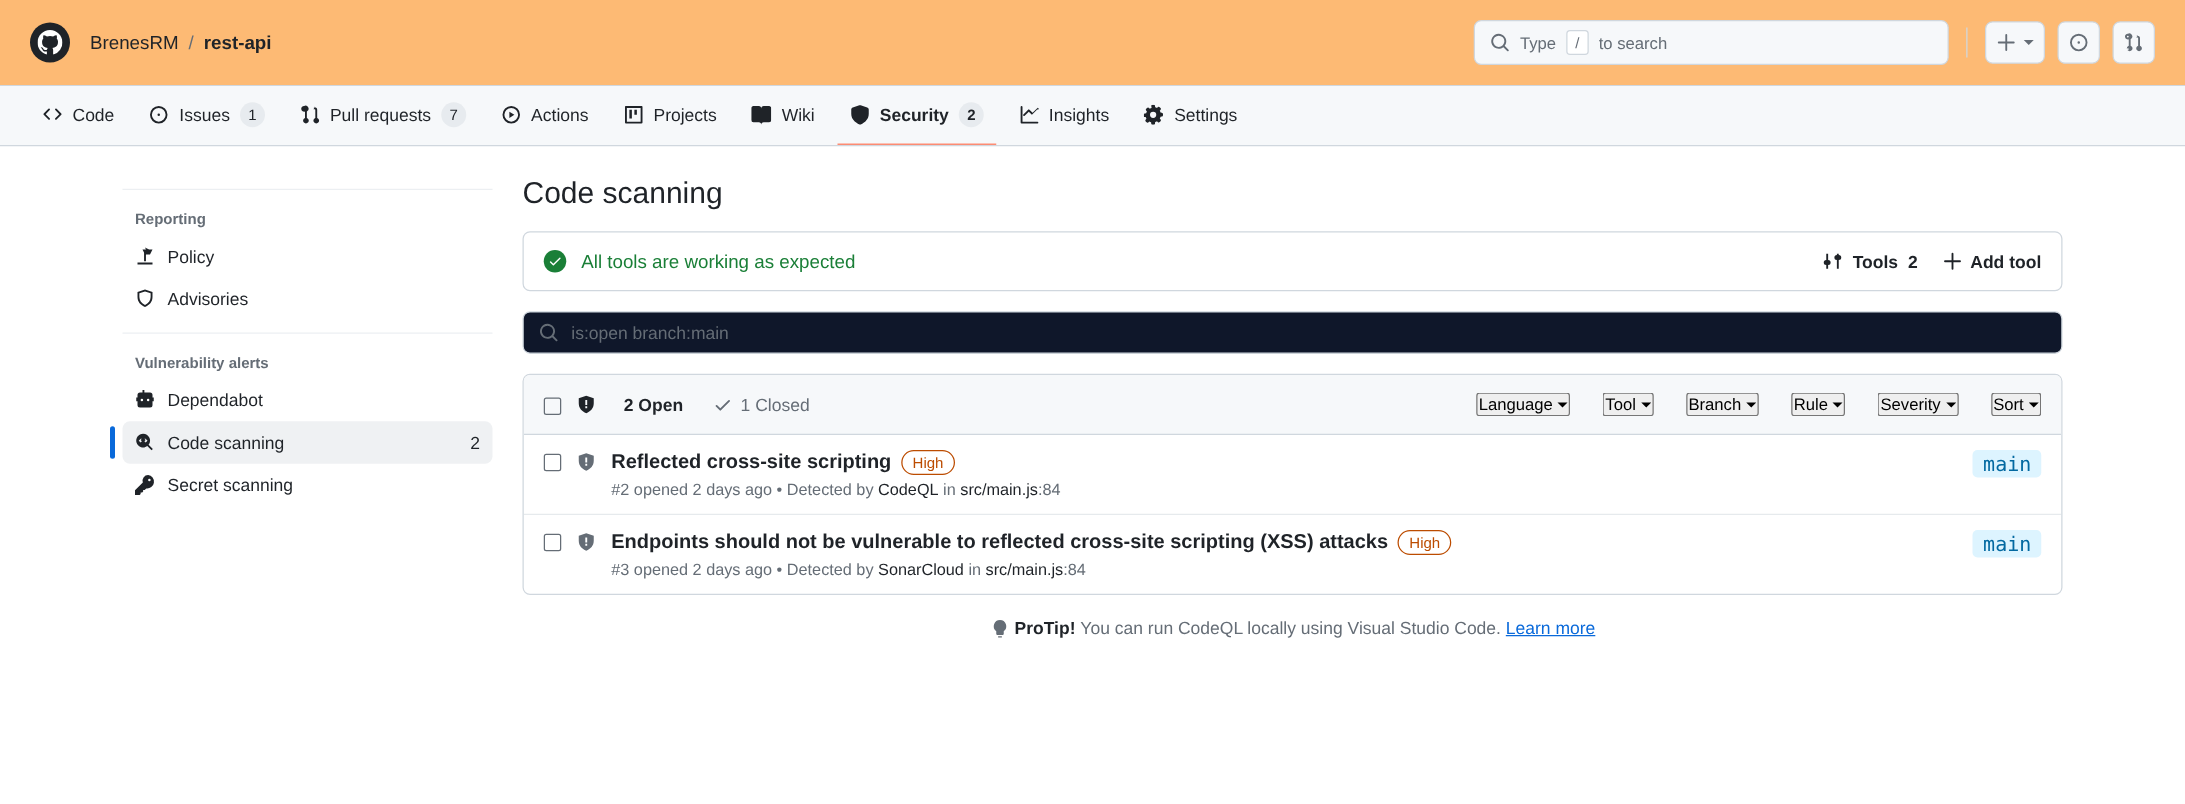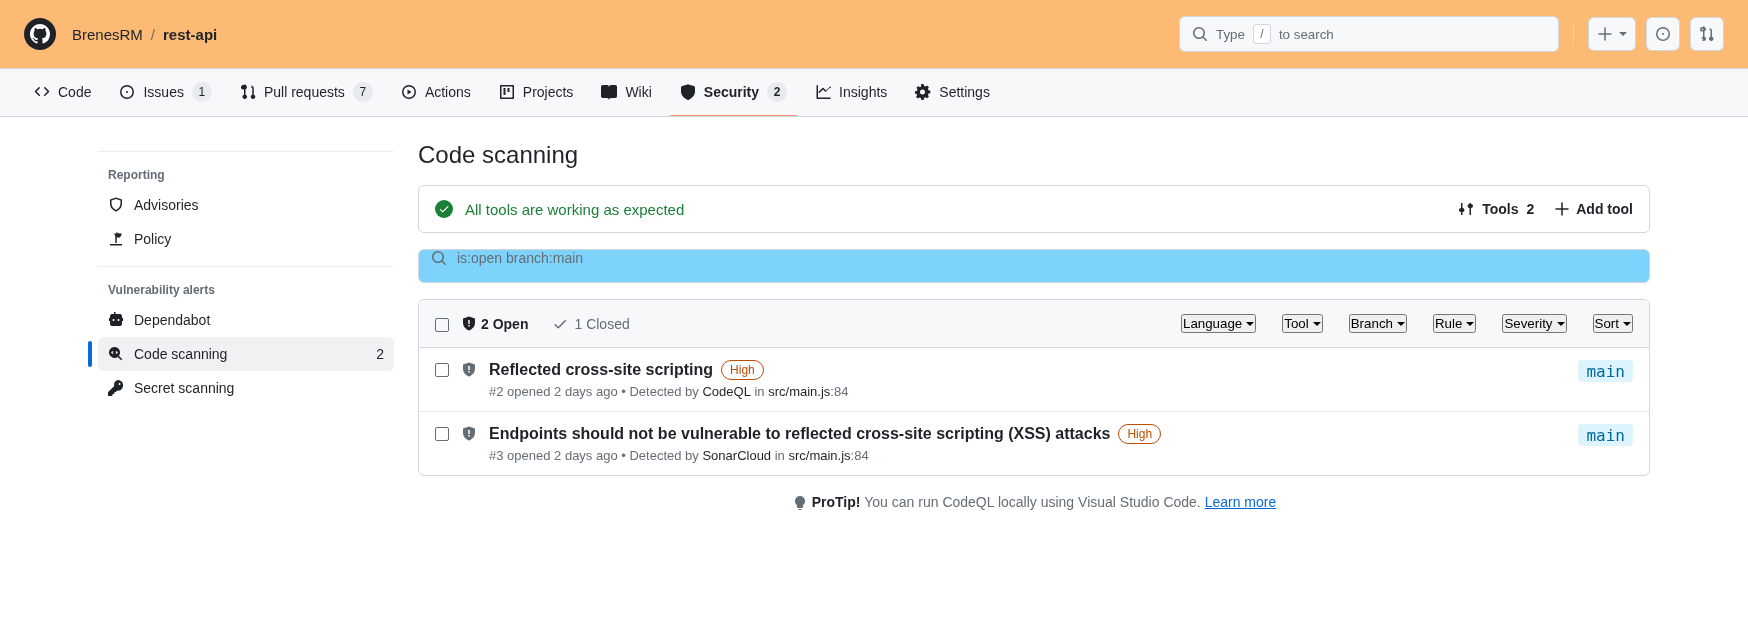--- a/index.html
+++ b/index.html
@@ -30,25 +30,25 @@
 .sb-sep { height: 1px; background: #d0d7de66; margin: 10px 0; }
 .sb-head { font-size: 12px; color: #656d76; font-weight: 600; padding: 6px 10px; }
 .main { flex: 1; min-width: 0; }
 h1.page-title { font-size: 24px; font-weight: 400; margin-bottom: 16px; }
 .status-box { display: flex; align-items: center; border: 1px solid #d0d7de; border-radius: 6px; padding: 14px 16px; margin-bottom: 16px; }
 .status-left { display: flex; align-items: center; gap: 12px; color: #1a7f37; font-size: 15px; }
 .status-check { width: 18px; height: 18px; background: #1a7f37; border-radius: 50%; display: inline-flex; align-items: center; justify-content: center; }
 .status-right { margin-left: auto; display: flex; align-items: center; gap: 20px; }
 .tools-link { display: inline-flex; align-items: center; gap: 8px; color: #1f2328; font-weight: 600; }
 .add-tool { display: inline-flex; align-items: center; gap: 6px; font-weight: 600; }
-.filter-input { display: flex; align-items: flex-start; gap: 10px; height: 34px; padding: 0 12px; border: 1px solid #d0d7de; border-radius: 6px; background: #7dd3fc; color: #656d76; margin-bottom: 16px; }
+.filter-input { display: flex; align-items: center; gap: 10px; height: 34px; padding: 0 12px; border: 1px solid #d0d7de; border-radius: 6px; background: #0f172a; color: #656d76; margin-bottom: 16px; }
 .list-box { border: 1px solid #d0d7de; border-radius: 6px; overflow: hidden; }
 .list-header { display: flex; align-items: center; background: #f6f8fa; padding: 14px 16px; border-bottom: 1px solid #d0d7de; }
 .list-header-left { display: flex; align-items: center; gap: 12px; }
-.open-count { display: inline-flex; align-items: center; gap: 4px; font-weight: 600; }
+.open-count { display: inline-flex; align-items: center; gap: 22px; font-weight: 600; }
 .closed-count { display: inline-flex; align-items: center; gap: 6px; color: #656d76; margin-left: 12px; }
 .list-header-right { margin-left: auto; display: flex; align-items: center; gap: 26px; color: #656d76; }
 .drop { display: inline-flex; align-items: center; gap: 4px; }
 .alert-row { display: flex; align-items: flex-start; padding: 12px 16px; border-bottom: 1px solid #d0d7de88; gap: 12px; }
 .alert-row:last-child { border-bottom: none; }
 .alert-body { flex: 1; }
 .alert-title { display: flex; align-items: center; gap: 8px; flex-wrap: wrap; }
 .alert-title .name { font-weight: 600; font-size: 16px; }
 .sev-label { display: inline-flex; align-items: center; height: 20px; padding: 0 8px; border: 1px solid #bc4c00; color: #bc4c00; border-radius: 10px; font-size: 12px; font-weight: 500; }
 .alert-sub { color: #656d76; font-size: 13px; margin-top: 4px; }
@@ -164,29 +164,29 @@
     </a>
 </nav>
 
 <div class="page">
 
   <aside class="sidebar">
     <div class="sb-sep"></div>
     <div class="sb-head">Reporting</div>
     <a class="sb-item">
         <svg class="oicon" viewBox="0 0 16 16">
+          <path d="M8 1l.75 1.5H14l-2 4h1l-3 0-3 0h1l-2-4h5.25L8 1Zm-6 12h12v1.5H2V13Zm5.25-8.5h1.5V12h-1.5V4.5Z"></path>
+        </svg>
+        <span>Policy</span>
+      </a>
+    <a class="sb-item">
+        <svg class="oicon" viewBox="0 0 16 16">
           <path d="M8 .5l6 2v4c0 4-2.5 6.5-6 8-3.5-1.5-6-4-6-8v-4l6-2Zm0 1.6L3.5 3.6v3c0 3 1.8 5 4.5 6.3 2.7-1.3 4.5-3.3 4.5-6.3v-3L8 2.1Z"></path>
         </svg>
         <span>Advisories</span>
-      </a>
-    <a class="sb-item">
-        <svg class="oicon" viewBox="0 0 16 16">
-          <path d="M8 1l.75 1.5H14l-2 4h1l-3 0-3 0h1l-2-4h5.25L8 1Zm-6 12h12v1.5H2V13Zm5.25-8.5h1.5V12h-1.5V4.5Z"></path>
-        </svg>
-        <span>Policy</span>
       </a>
     <div class="sb-sep"></div>
     <div class="sb-head">Vulnerability alerts</div>
     <a class="sb-item">
         <svg class="oicon" viewBox="0 0 16 16">
           <path d="M6 0h1.5v2H12a2 2 0 0 1 2 2v2h1v3h-1v3a2 2 0 0 1-2 2H4a2 2 0 0 1-2-2V9H1V6h1V4a2 2 0 0 1 2-2h2V0Zm-.5 7a1 1 0 1 0 0 2 1 1 0 0 0 0-2Zm5 0a1 1 0 1 0 0 2 1 1 0 0 0 0-2Z"></path>
         </svg>
         <span>Dependabot</span>
       </a>
     <a class="sb-item active">

